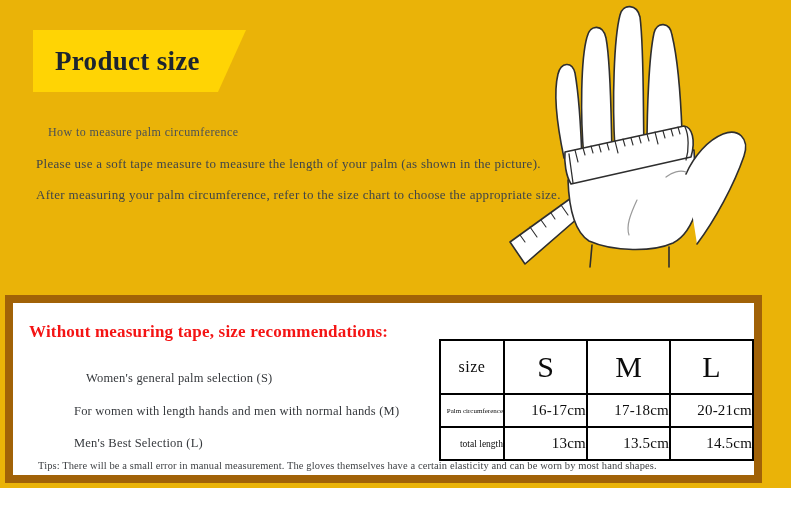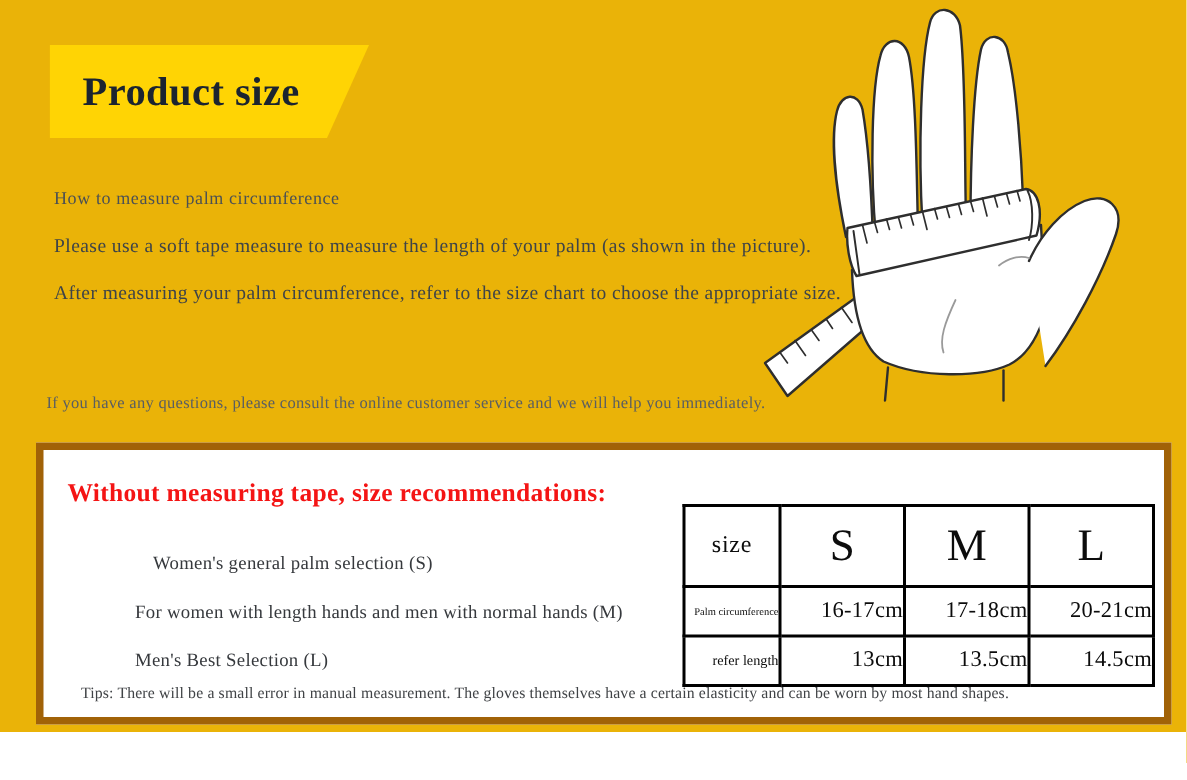--- a/index.html
+++ b/index.html
@@ -13,30 +13,30 @@
   .banner{
     left:33px;top:30px;width:213px;height:62px;background:#FFD404;
     clip-path:polygon(0 0,100% 0,calc(100% - 28px) 100%,0 100%);
   }
   .banner-title{
     position:absolute;left:22px;top:0;height:62px;line-height:62px;
     font-size:27px;font-weight:600;color:#1B2430;letter-spacing:.3px;
   }
 
   
-  .intro-heading{left:36px;top:125px;font-size:12px;color:#4b5054;letter-spacing:.4px;text-align:center;}
+  .intro-heading{left:48px;top:125px;font-size:12px;color:#4b5054;letter-spacing:.4px;text-align:center;}
   .intro-line{font-size:13px;color:#3f4448;letter-spacing:.3px;}
   .intro-line1{left:36px;top:156px;}
   .intro-line2{left:36px;top:187px;}
   .support-note{left:31px;top:263px;font-size:11px;color:#5a5e62;letter-spacing:.2px;}
 
   
   .rec-box{
-    left:24px;top:295px;width:757px;height:188px;
-    border:5px solid #a16207;box-sizing:border-box;background:#fff;
+    left:5px;top:295px;width:757px;height:188px;
+    border:8px solid #a16207;box-sizing:border-box;background:#fff;
   }
   .rec-heading{left:16px;top:19px;font-size:17px;font-weight:700;color:#F41414;letter-spacing:.2px;}
   .rec-item{left:61px;font-size:12.5px;color:#36393d;letter-spacing:.2px;}
   .rec-item-0{top:68px;margin-left:12px;}
   .rec-item-1{top:101px;}
   .rec-item-2{top:133px;}
   .tips-note{left:25px;top:157px;font-size:10.5px;color:#404346;letter-spacing:.1px;}
 
   
   .size-table-wrap{left:426px;top:36px;}
@@ -63,21 +63,20 @@
 
 <div class="page">
 
   <div class="abs banner">
     <div class="banner-title">Product size</div>
   </div>
 
   <div class="abs intro-heading">How to measure palm circumference</div>
   <div class="abs intro-line intro-line1">Please use a soft tape measure to measure the length of your palm (as shown in the picture).</div>
   <div class="abs intro-line intro-line2">After measuring your palm circumference, refer to the size chart to choose the appropriate size.</div>
-  <div class="abs support-note">If you have any questions, please consult the online customer service and we will help you immediately.</div>
 
   <svg class="abs hand-illustration" viewBox="0 0 311 290" xmlns="http://www.w3.org/2000/svg">
     <g stroke="#2e2e2e" stroke-width="1.6" fill="none" stroke-linecap="round" stroke-linejoin="round">
 
       <path fill="#ffffff" d="M30,242 L98,193 L106,211 L45,264 Z"></path>
       <g stroke-width="1.1">
         <path d="M40,235 L45,242"></path>
         <path d="M50,227 L57,237"></path>
         <path d="M61,220 L66,227"></path>
         <path d="M71,213 L75,219"></path>
@@ -142,21 +141,21 @@
           <td class="col-size cell-big">M</td>
           <td class="col-size cell-big">L</td>
         </tr>
         <tr class="row-data">
           <td class="col-label cell-tiny">Palm circumference</td>
           <td class="col-size cell-val">16-17cm</td>
           <td class="col-size cell-val">17-18cm</td>
           <td class="col-size cell-val">20-21cm</td>
         </tr>
         <tr class="row-data">
-          <td class="col-label cell-small">refer length</td>
+          <td class="col-label cell-small">total length</td>
           <td class="col-size cell-val">13cm</td>
           <td class="col-size cell-val">13.5cm</td>
           <td class="col-size cell-val">14.5cm</td>
         </tr>
       </tbody>
         </table>
     </div>
   </div>
 
 </div>

